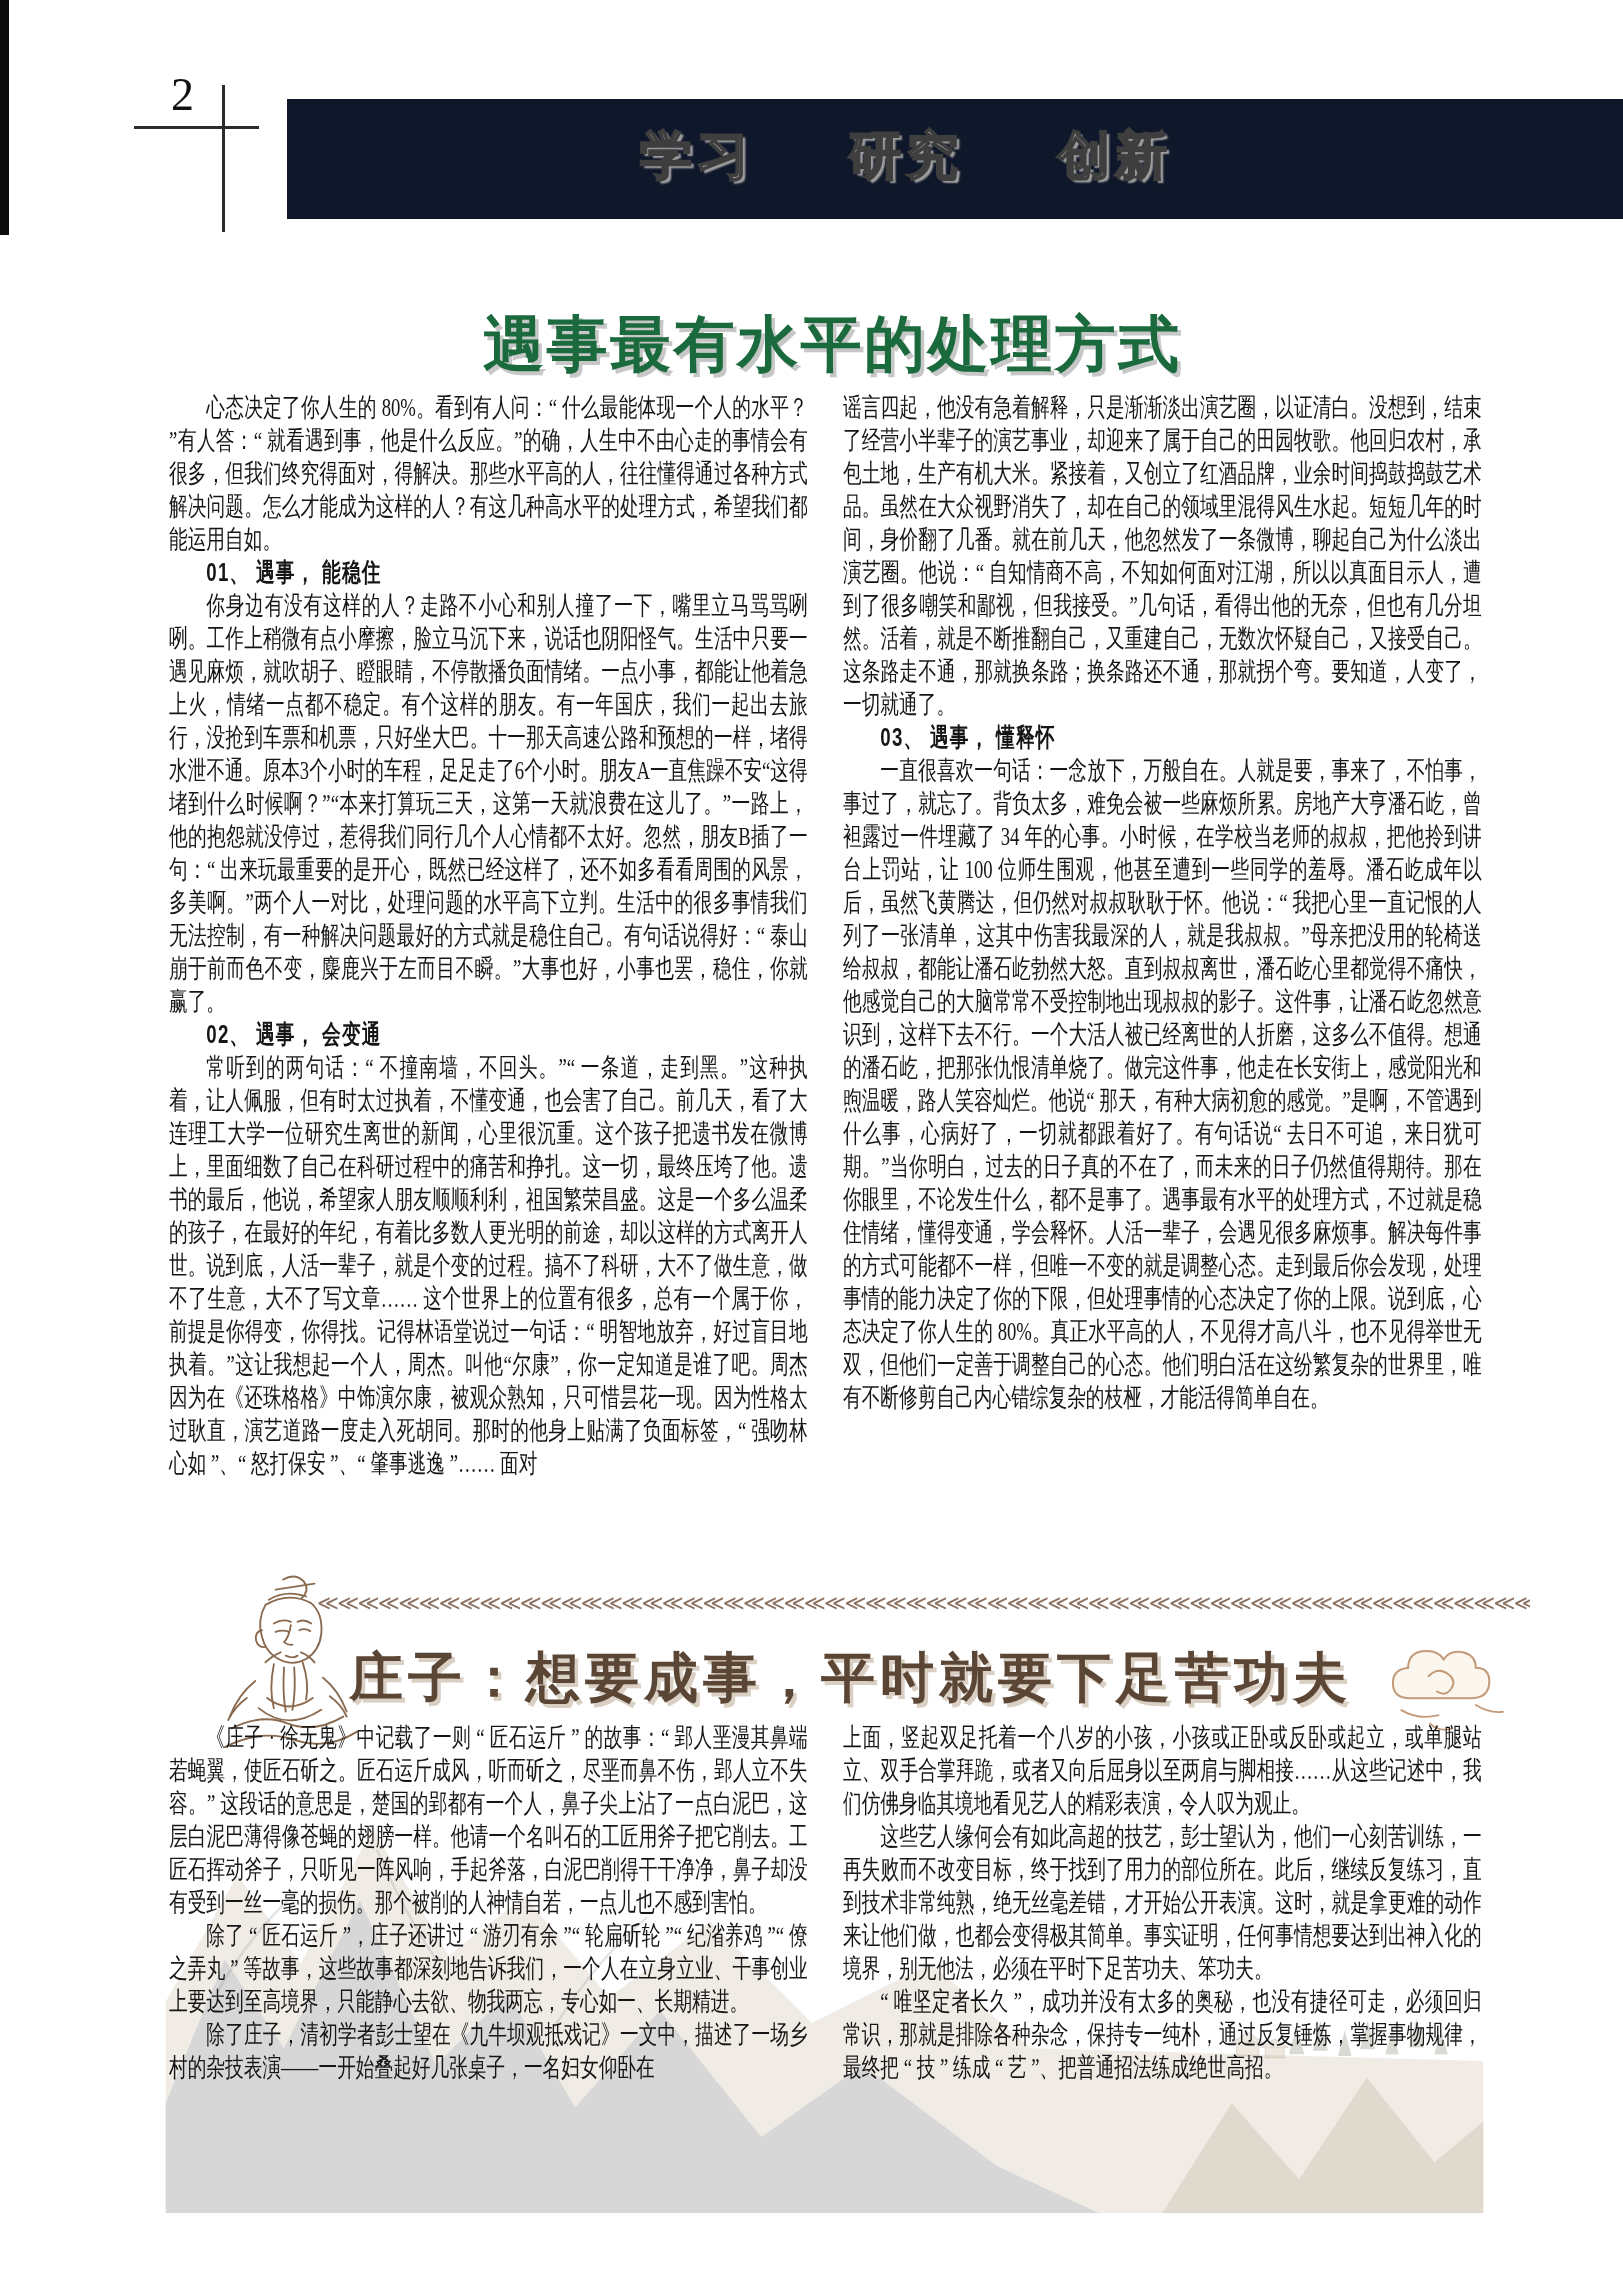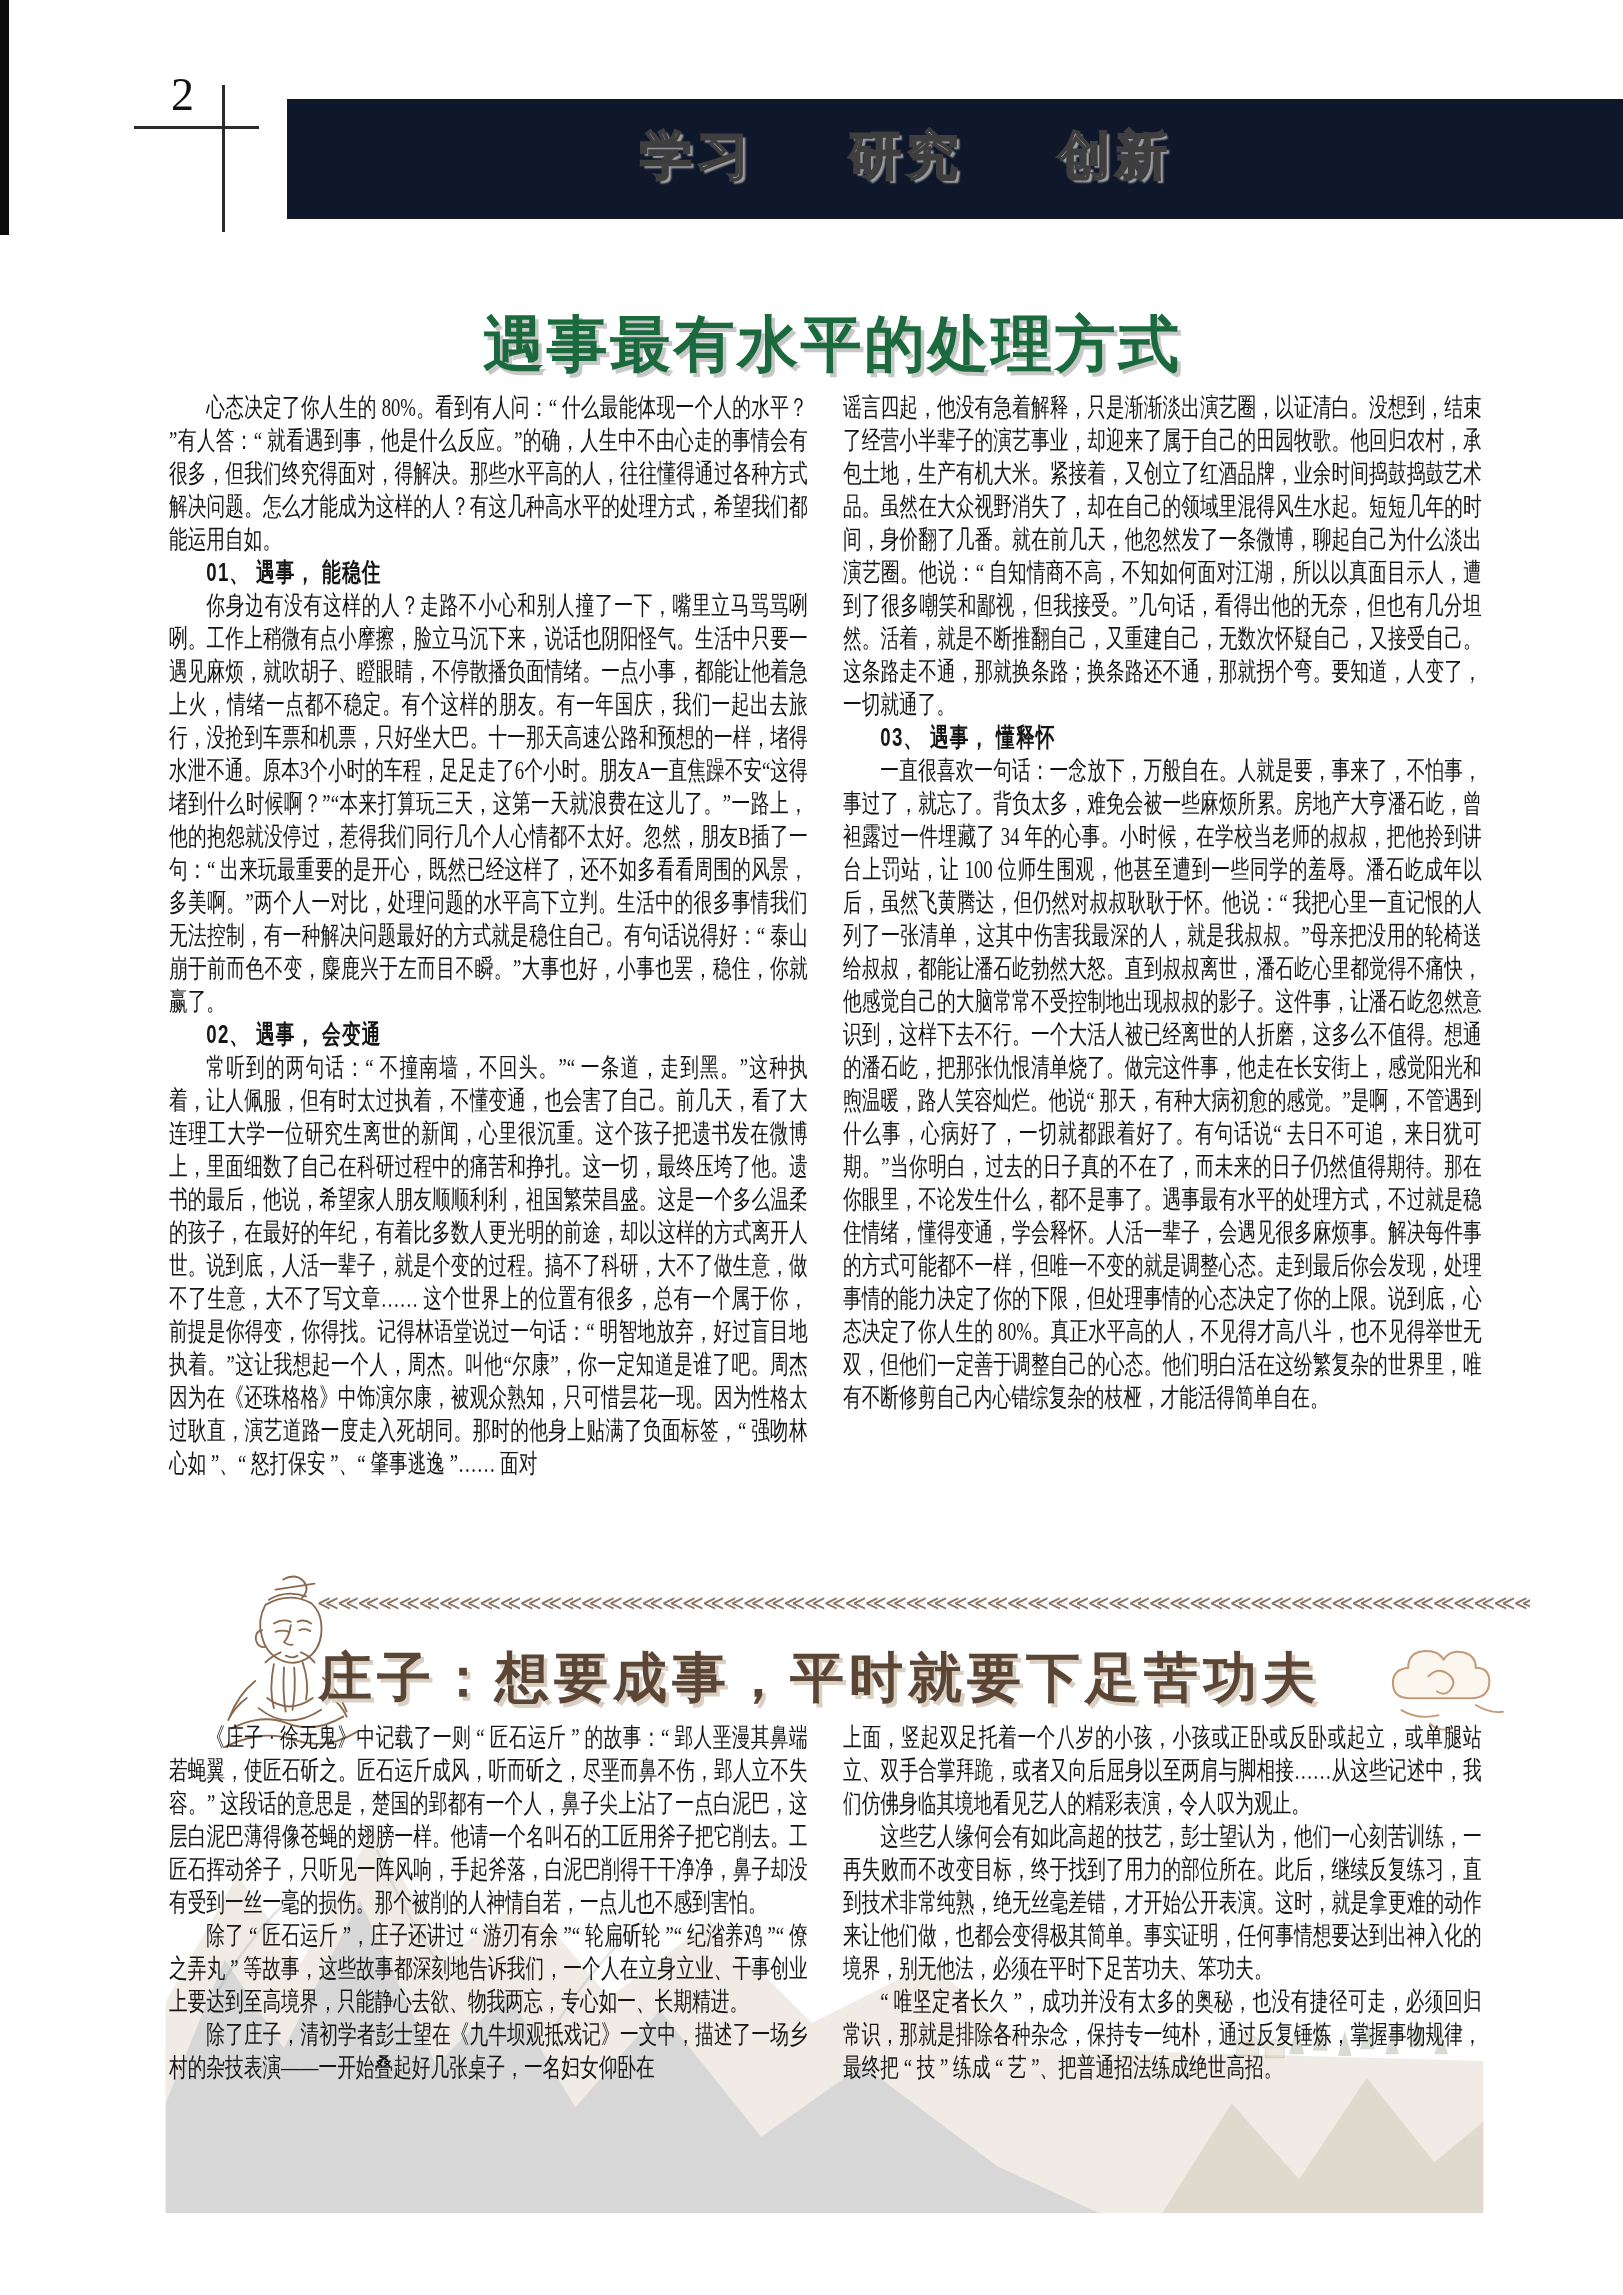--- a/index.html
+++ b/index.html
@@ -34,21 +34,21 @@
   .blk{margin:0;padding:0;}
   .blk.p{text-indent:2em;}
   .blk.cont{text-indent:0;}
   .blk.h{font-weight:700;text-indent:2em;letter-spacing:1.7px;
          font-family:"Liberation Sans","DejaVu Sans",sans-serif;}
 
   
   .leafrow{position:absolute;left:317px;top:1591px;width:1213px;height:27px;overflow:hidden;
            white-space:nowrap;color:#8b7260;font-size:21px;line-height:25px;letter-spacing:-1.7px;
            font-family:"DejaVu Sans",sans-serif;z-index:1;}
-  .title2{position:absolute;left:318px;top:1642px;margin:0;white-space:nowrap;
+  .title2{position:absolute;left:349px;top:1642px;margin:0;white-space:nowrap;
           font-family:"Liberation Sans","DejaVu Sans",sans-serif;font-weight:900;font-size:54px;
           letter-spacing:5px;color:#5b4636;text-shadow:3.4px 4.2px 0 #d9cfc3;z-index:2;}
   .sage{position:absolute;left:196px;top:1571px;z-index:2;}
   .cloud{position:absolute;left:1376px;top:1617px;z-index:1;}
   .bg-art{position:absolute;left:165px;top:1740px;z-index:0;}
 </style>
 </head>
 <body>
 
 <div class="page">

